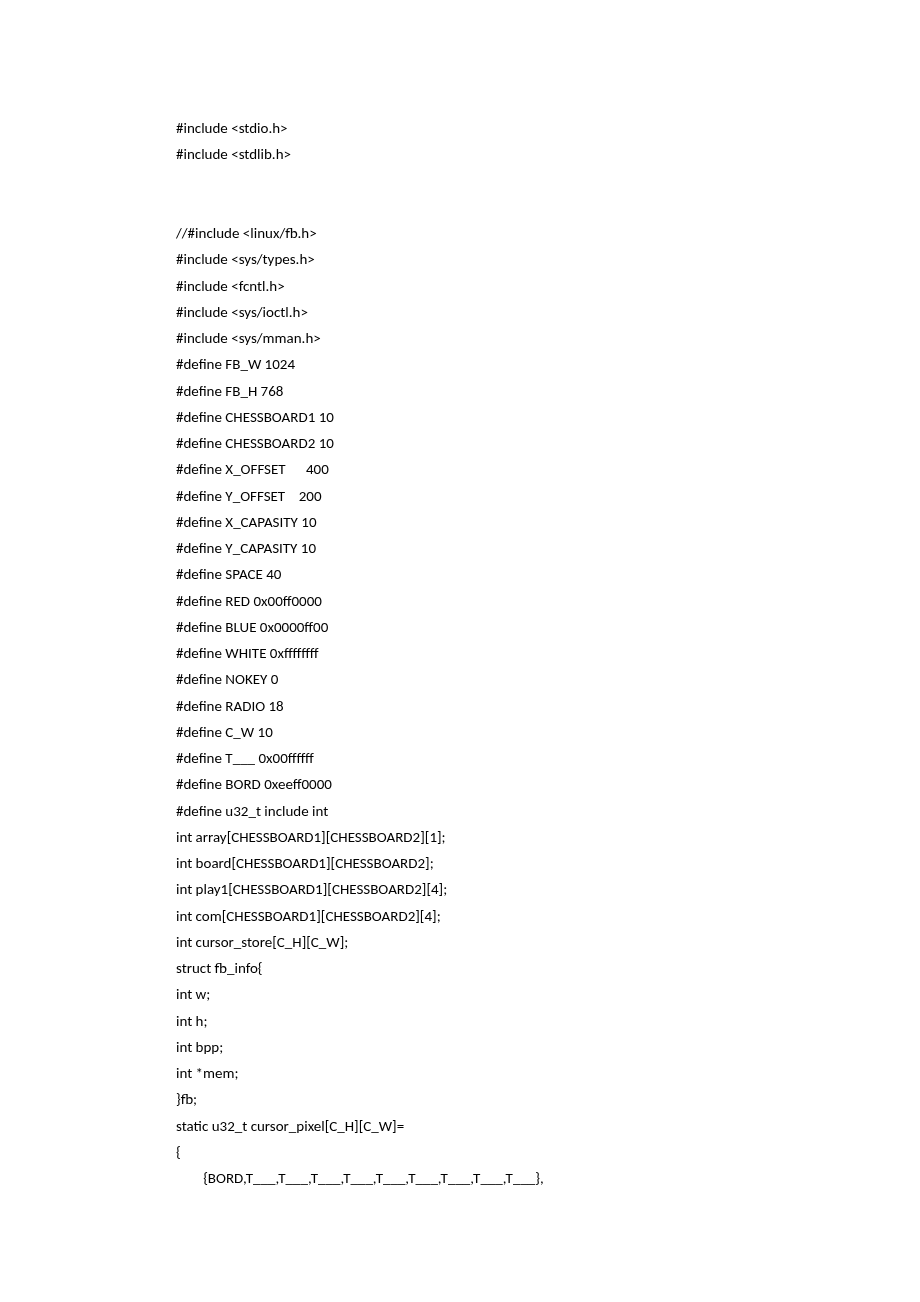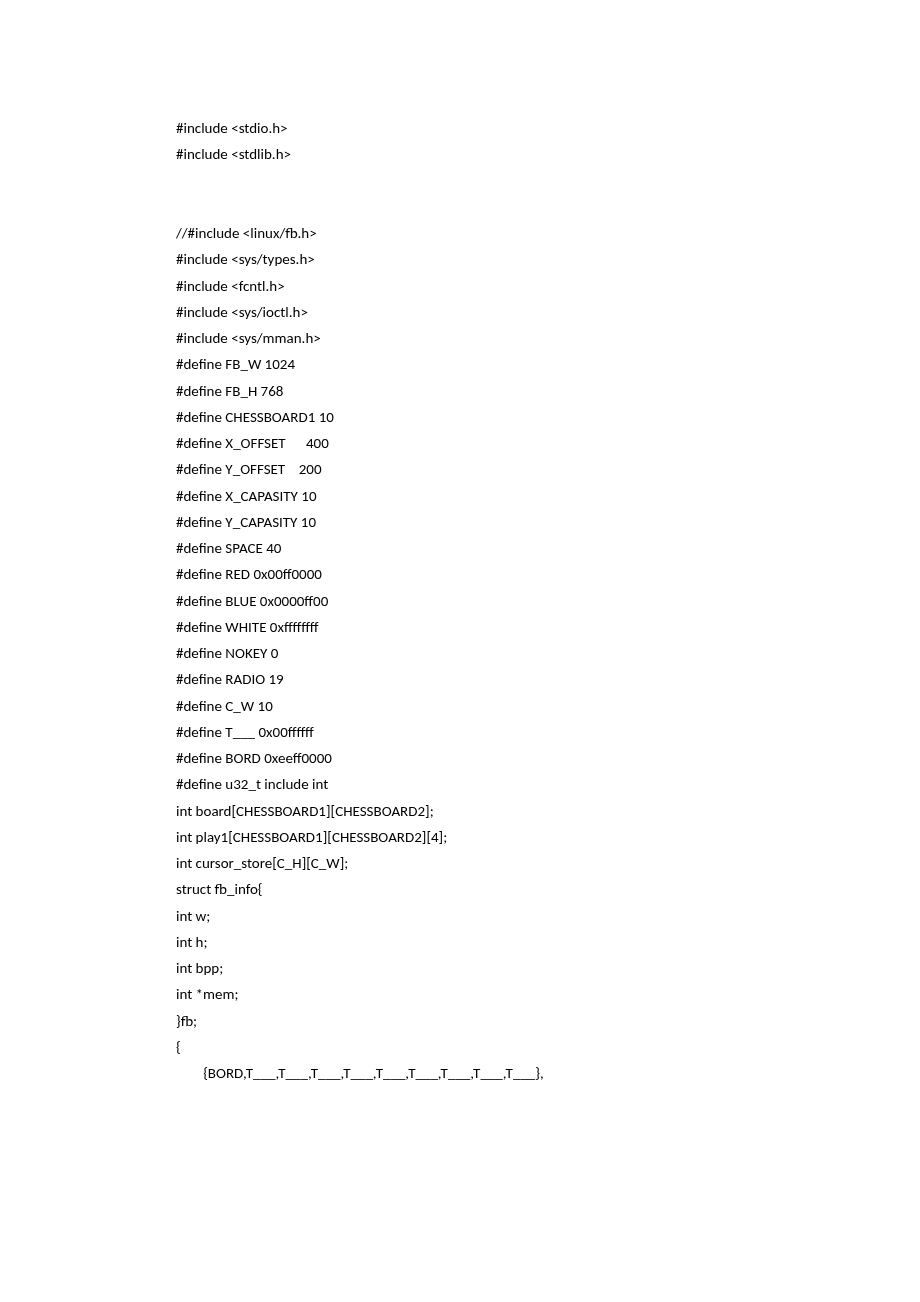--- a/index.html
+++ b/index.html
@@ -35,38 +35,42 @@
     <div class="blank"></div>
     <div class="blank"></div>
     <div class="code-line">//#include &lt;linux/fb.h&gt;</div>
     <div class="code-line">#include &lt;sys/types.h&gt;</div>
     <div class="code-line">#include &lt;fcntl.h&gt;</div>
     <div class="code-line">#include &lt;sys/ioctl.h&gt;</div>
     <div class="code-line">#include &lt;sys/mman.h&gt;</div>
     <div class="code-line">#define FB_W 1024</div>
     <div class="code-line">#define FB_H 768</div>
     <div class="code-line">#define CHESSBOARD1 10</div>
+    <div class="code-line">#define CHESSBOARD2 10</div>
     <div class="code-line">#define X_OFFSET      400</div>
     <div class="code-line">#define Y_OFFSET    200</div>
     <div class="code-line">#define X_CAPASITY 10</div>
     <div class="code-line">#define Y_CAPASITY 10</div>
     <div class="code-line">#define SPACE 40</div>
     <div class="code-line">#define RED 0x00ff0000</div>
     <div class="code-line">#define BLUE 0x0000ff00</div>
     <div class="code-line">#define WHITE 0xffffffff</div>
     <div class="code-line">#define NOKEY 0</div>
-    <div class="code-line">#define RADIO 19</div>
+    <div class="code-line">#define RADIO 18</div>
     <div class="code-line">#define C_W 10</div>
     <div class="code-line">#define T___ 0x00ffffff</div>
     <div class="code-line">#define BORD 0xeeff0000</div>
     <div class="code-line">#define u32_t include int</div>
+    <div class="code-line">int array[CHESSBOARD1][CHESSBOARD2][1];</div>
     <div class="code-line">int board[CHESSBOARD1][CHESSBOARD2];</div>
     <div class="code-line">int play1[CHESSBOARD1][CHESSBOARD2][4];</div>
+    <div class="code-line">int com[CHESSBOARD1][CHESSBOARD2][4];</div>
     <div class="code-line">int cursor_store[C_H][C_W];</div>
     <div class="code-line">struct fb_info{</div>
     <div class="code-line">int w;</div>
     <div class="code-line">int h;</div>
     <div class="code-line">int bpp;</div>
     <div class="code-line">int *mem;</div>
     <div class="code-line">}fb;</div>
+    <div class="code-line">static u32_t cursor_pixel[C_H][C_W]=</div>
     <div class="code-line">{</div>
     <div class="code-line">        {BORD,T___,T___,T___,T___,T___,T___,T___,T___,T___},</div>
   </div>
 
 </body></html>

